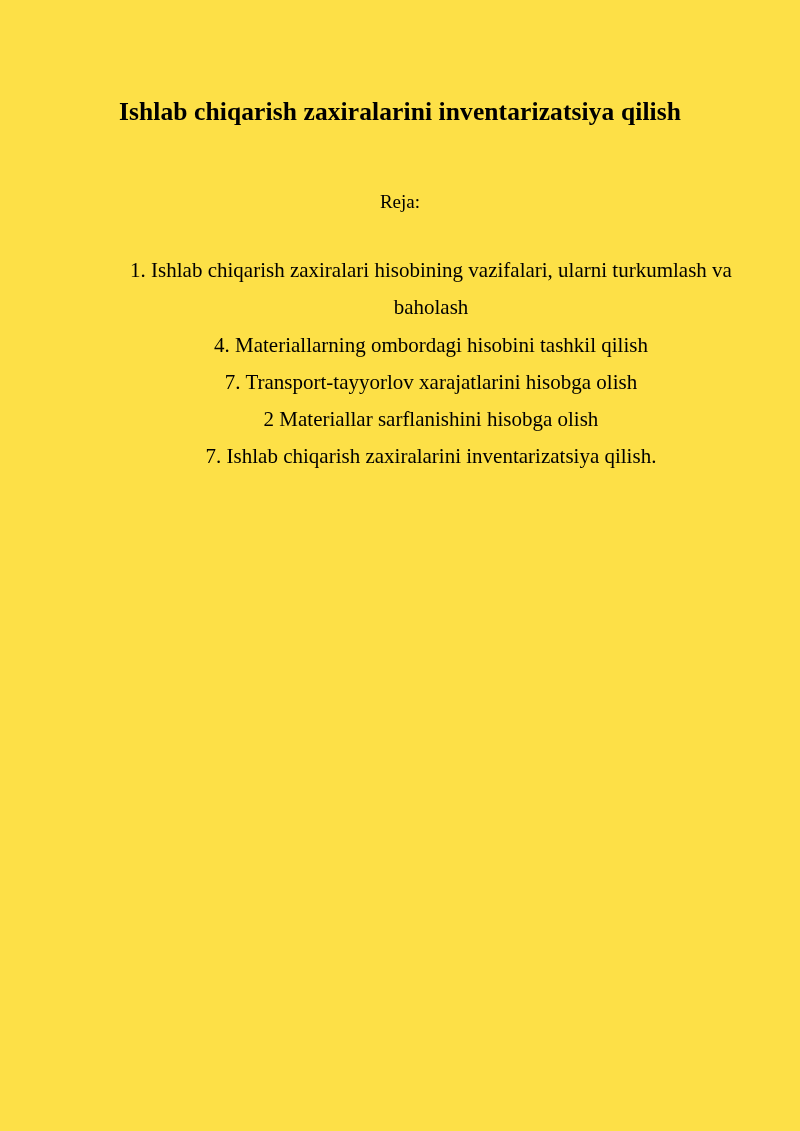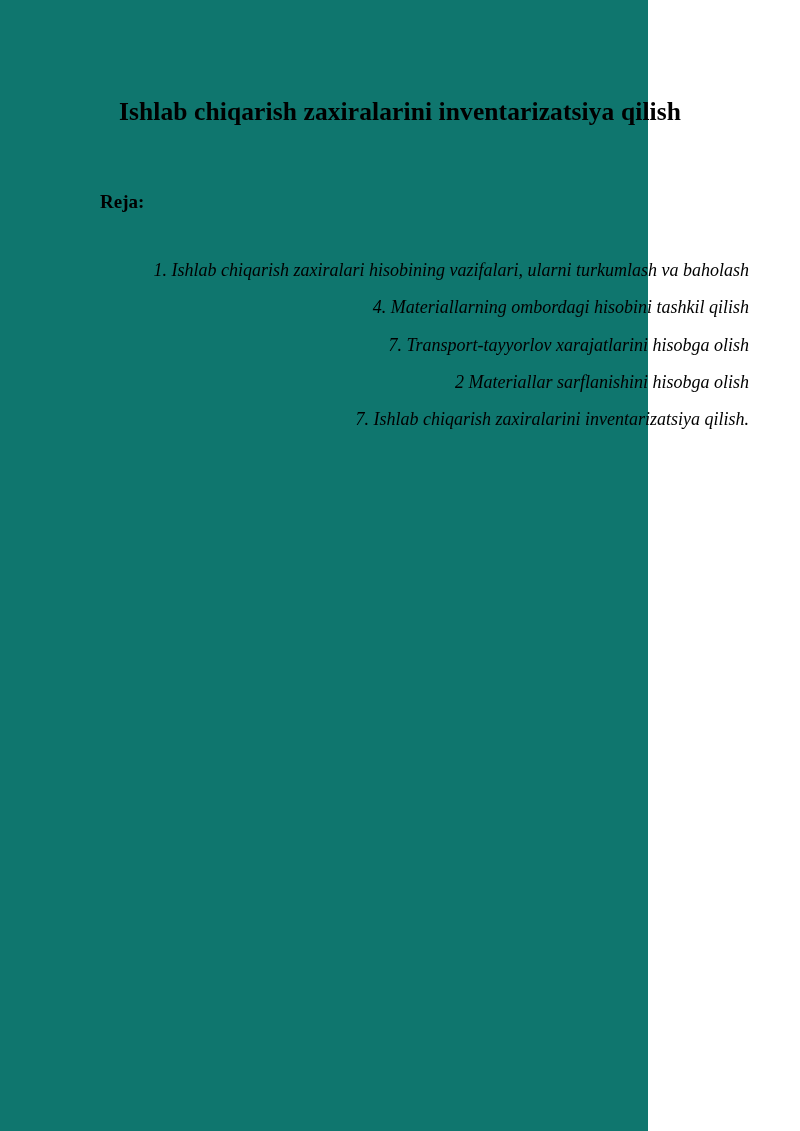--- a/index.html
+++ b/index.html
@@ -9,61 +9,60 @@
   }
   body {
     width: 800px;
     height: 1131px;
     position: relative;
     font-family: "Liberation Serif", "DejaVu Serif", serif;
     color: #000000;
     overflow: hidden;
   }
   .page {
-    width: 648px;
+    width: 800px;
     height: 1131px;
-    background: #0f766e;
+    background: #fde047;
     box-sizing: border-box;
     position: relative;
   }
   .doc-title {
     position: absolute;
     left: 100px;
     top: 78px;
     width: 600px;
     text-align: center;
     font-size: 25.5px;
     font-weight: bold;
     line-height: 34px;
     letter-spacing: 0.1px;
   }
   .doc-subtitle {
     position: absolute;
     left: 100px;
     top: 173px;
     width: 600px;
-    text-align: left;
+    text-align: center;
     font-size: 19px;
-    font-weight: bold;
+    font-weight: normal;
     line-height: 26px;
   }
   .plan-list {
     position: absolute;
     left: 113px;
     top: 252px;
     width: 636px;
     margin: 0;
     padding: 0;
     list-style: none;
   }
   .plan-item {
-    font-size: 18px;
-    font-style: italic;
+    font-size: 21px;
     line-height: 37.3px;
-    text-align: right;
+    text-align: center;
     white-space: normal;
   }
 </style>
 </head>
 <body>
 
 <div class="page">
 
   <h1 class="doc-title">Ishlab chiqarish zaxiralarini inventarizatsiya qilish</h1>
 

